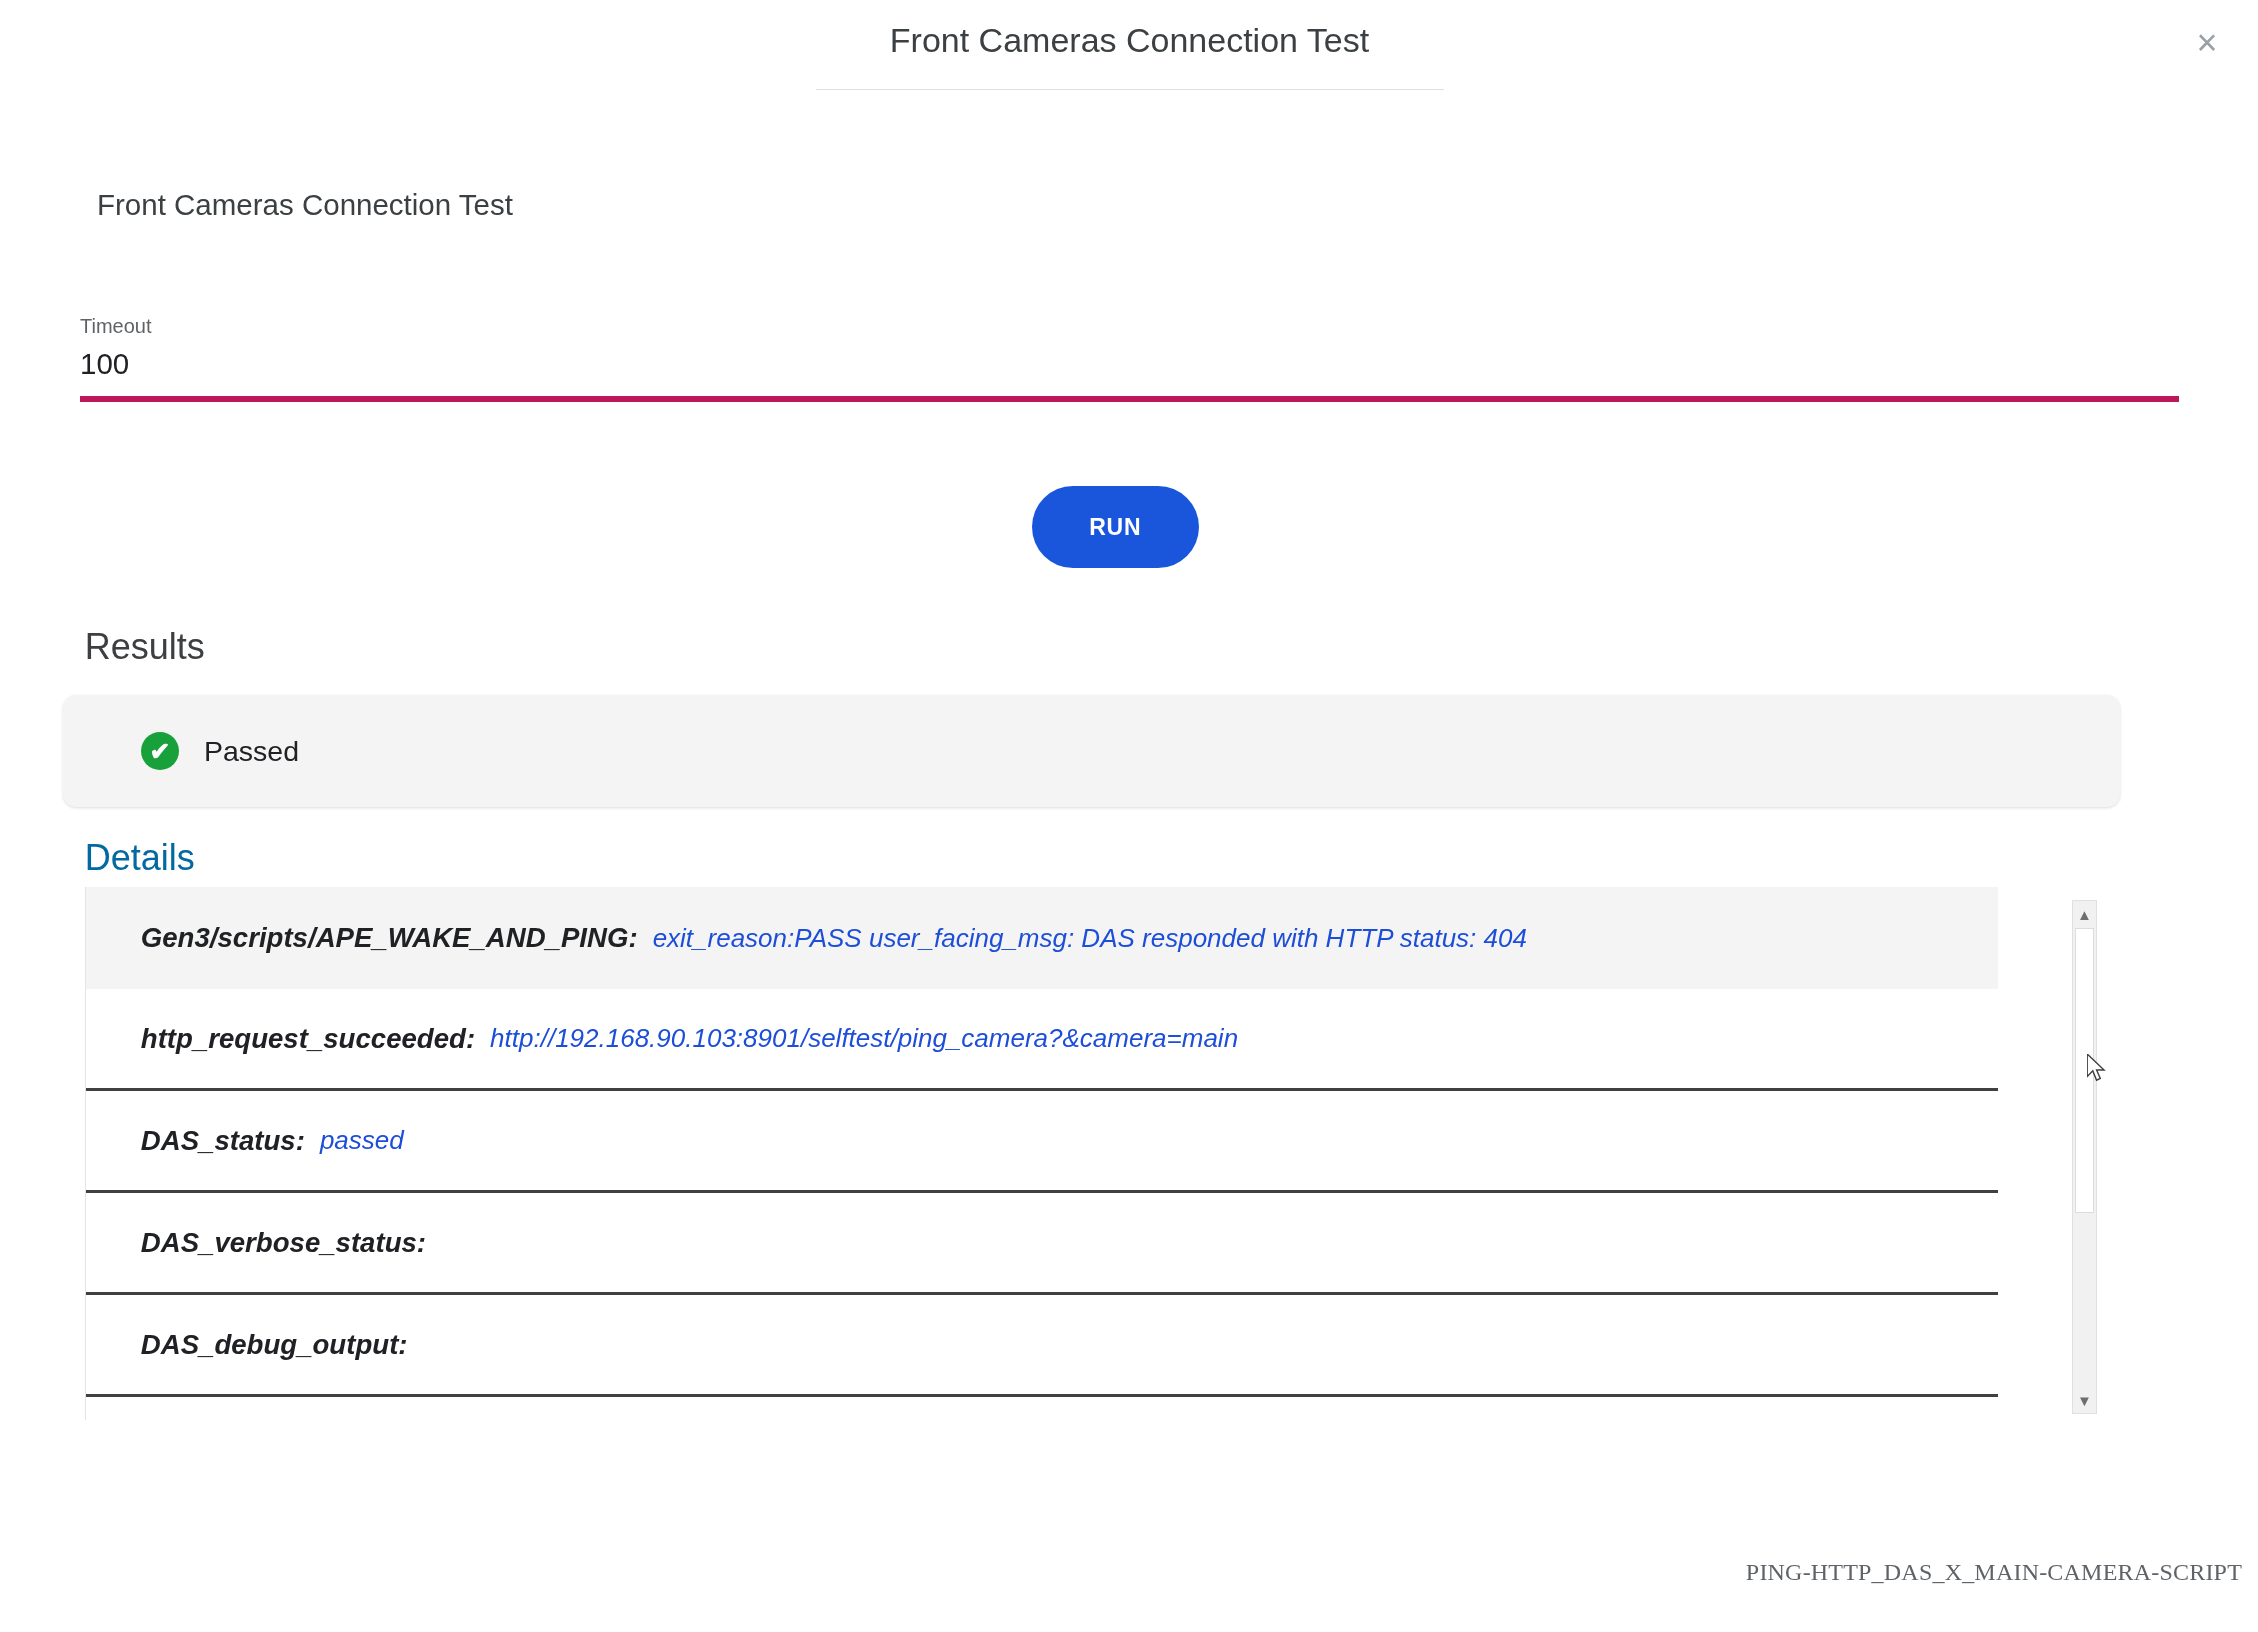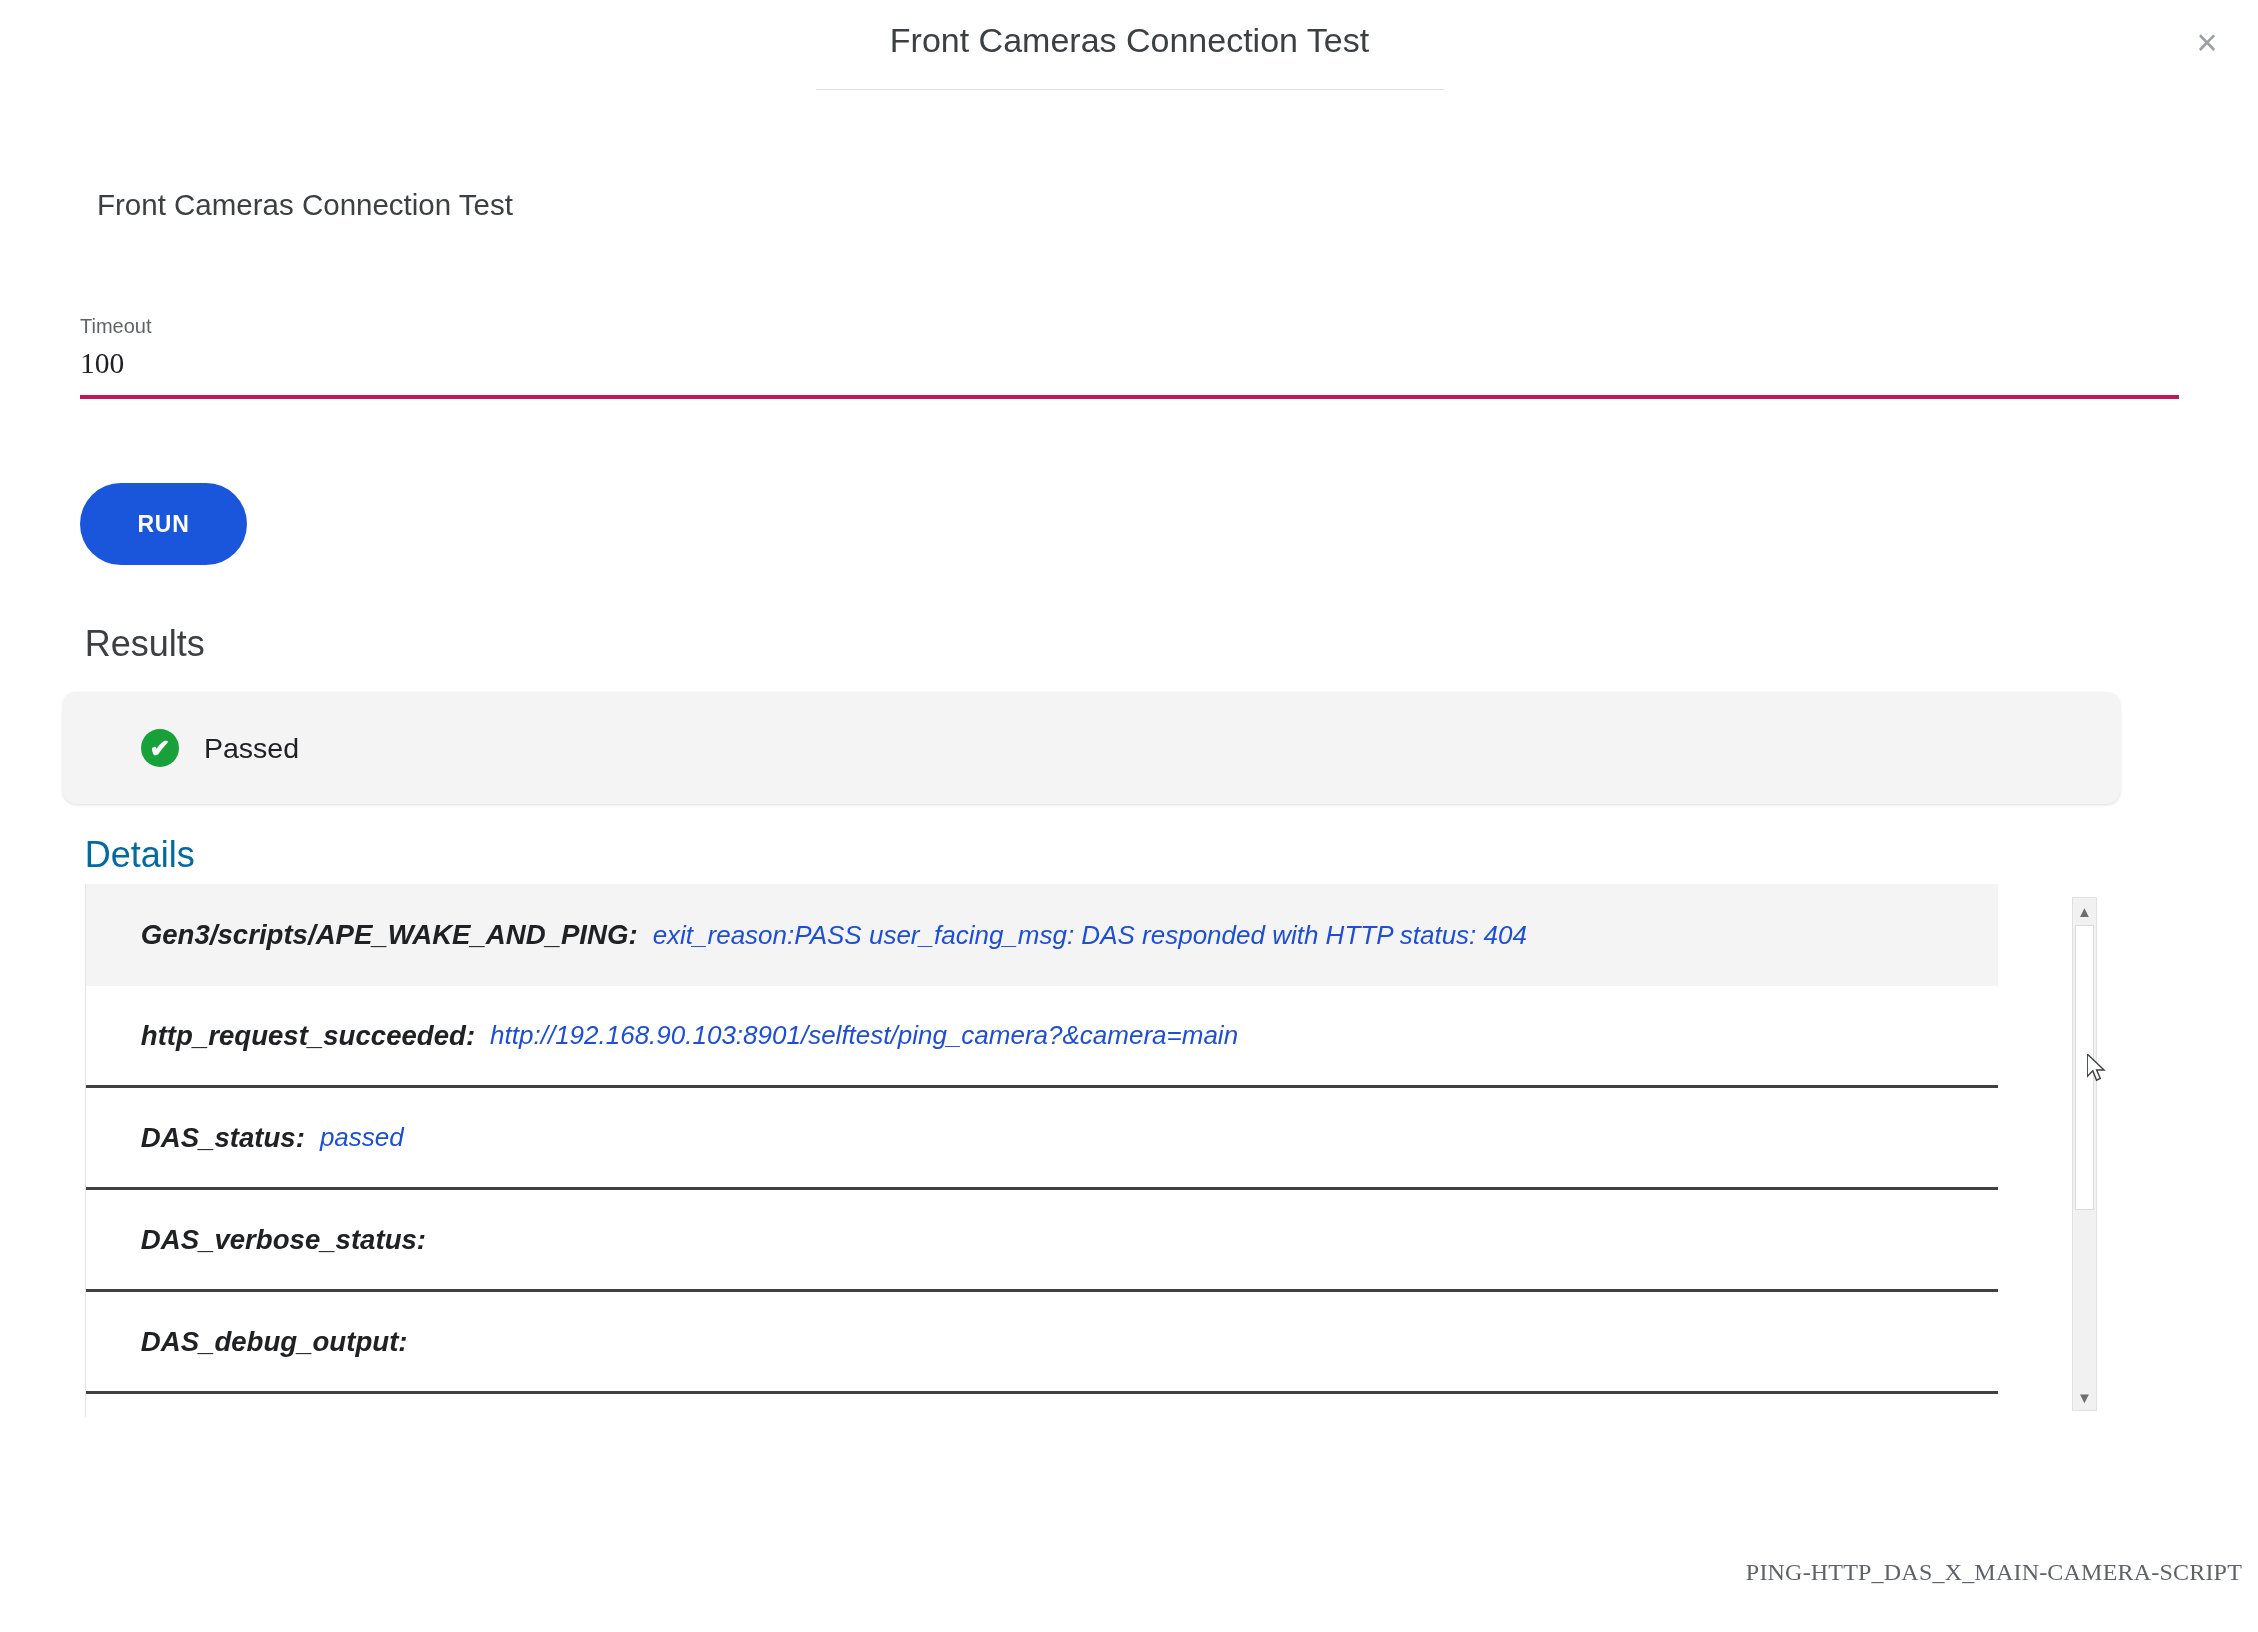--- a/index.html
+++ b/index.html
@@ -68,31 +68,31 @@
   }
   .field-label {
     font-size: 20px;
     color: #5f6368;
     margin-bottom: 7.6px;
   }
   .field-input {
     font-size: 29.5px;
     color: #202124;
     border: none;
-    border-bottom: 4px solid #be185d;
+    border-bottom: 6px solid #be185d;
     outline: none;
     width: 100%;
     padding: 1.9px 0 15px 0;
-    font-family: Liberation Serif, serif;
+    font-family: Liberation Sans, sans-serif;
     background: transparent;
   }
 
   .run-row {
     display: flex;
-    justify-content: flex-start;
+    justify-content: center;
     margin-top: 84px;
     padding-right: 28.5px;
   }
   .run-button {
     background: #1a56db;
     color: #ffffff;
     border: none;
     border-radius: 46px;
     width: 167px;
     height: 82px;

